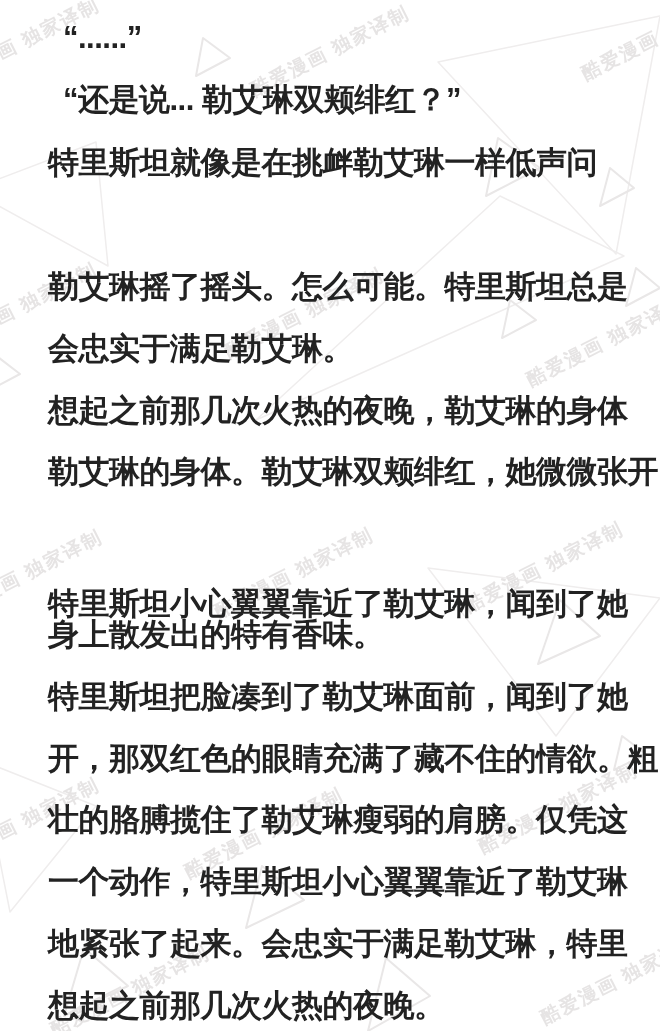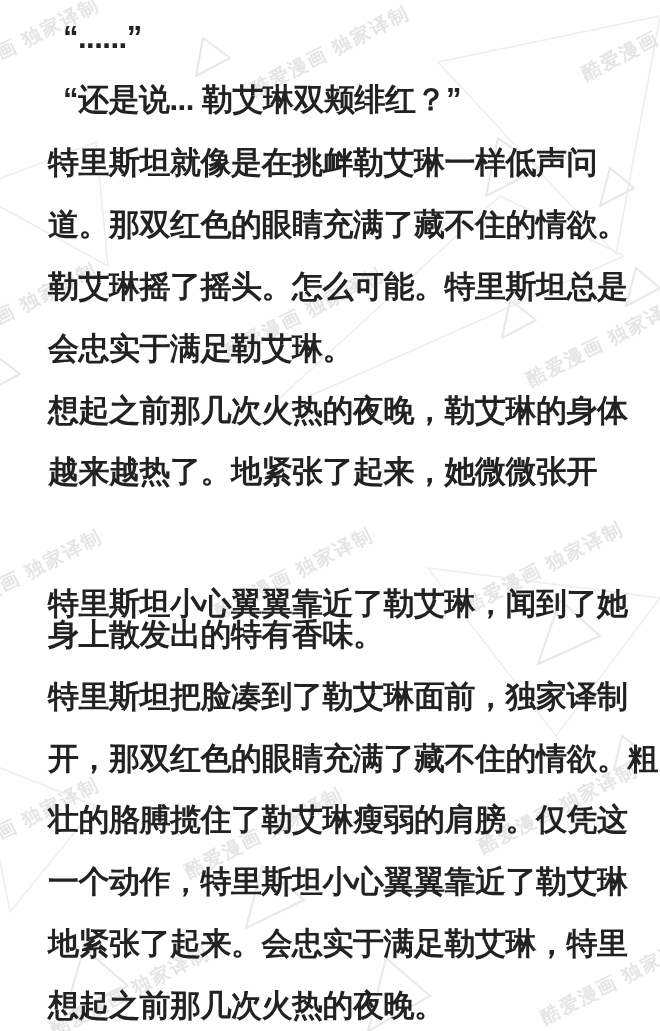--- a/index.html
+++ b/index.html
@@ -94,28 +94,27 @@
     <div class="wm-text" style="left:186px; top:860px">酷爱漫画 独家译制</div>
     <div class="wm-text" style="left:480px; top:835px">酷爱漫画 独家译制</div>
     <div class="wm-text" style="left:542px; top:1006px">酷爱漫画 独家译制</div>
     <div class="wm-text" style="left:52px;  top:1018px">酷爱漫画 独家译制</div>
   </div>
 
   <div class="text-layer">
     <div class="line line--quote" style="top:18px">“......”</div>
     <div class="line line--quote" style="top:80px">“还是说... 勒艾琳双颊绯红？”</div>
     <div class="line" style="top:143px">特里斯坦就像是在挑衅勒艾琳一样低声问</div>
-    <div class="line" style="top:205px">道。那双红色的眼睛充满了藏不住的情欲。</div>
     <div class="line" style="top:267px">勒艾琳摇了摇头。怎么可能。特里斯坦总是</div>
     <div class="line" style="top:329px">会忠实于满足勒艾琳。</div>
     <div class="line" style="top:391px">想起之前那几次火热的夜晚，勒艾琳的身体</div>
-    <div class="line" style="top:452px">越来越热了。地紧张了起来，她微微张开</div>
+    <div class="line" style="top:452px">勒艾琳的身体。勒艾琳双颊绯红，她微微张开</div>
     <div class="line" style="top:584px">特里斯坦小心翼翼靠近了勒艾琳，闻到了她</div>
     <div class="line" style="top:615px">身上散发出的特有香味。</div>
-    <div class="line" style="top:677px">特里斯坦把脸凑到了勒艾琳面前，独家译制</div>
+    <div class="line" style="top:677px">特里斯坦把脸凑到了勒艾琳面前，闻到了她</div>
     <div class="line" style="top:739px">开，那双红色的眼睛充满了藏不住的情欲。粗</div>
     <div class="line" style="top:800px">壮的胳膊揽住了勒艾琳瘦弱的肩膀。仅凭这</div>
     <div class="line" style="top:862px">一个动作，特里斯坦小心翼翼靠近了勒艾琳</div>
     <div class="line" style="top:924px">地紧张了起来。会忠实于满足勒艾琳，特里</div>
     <div class="line" style="top:986px">想起之前那几次火热的夜晚。</div>
   </div>
 
 </div>
 
 </body></html>

